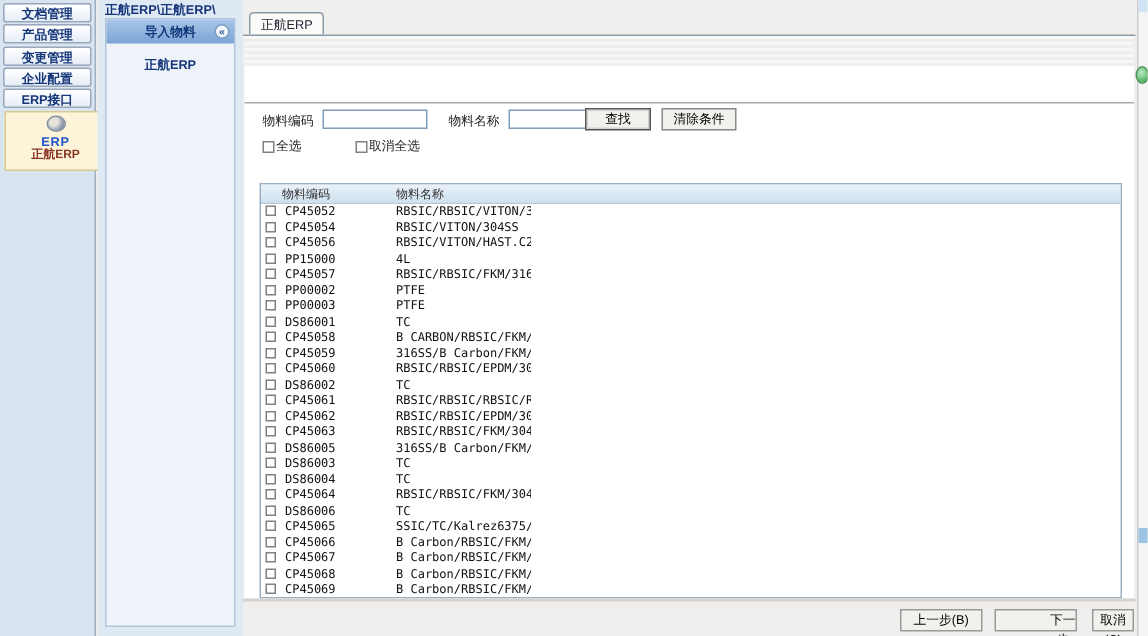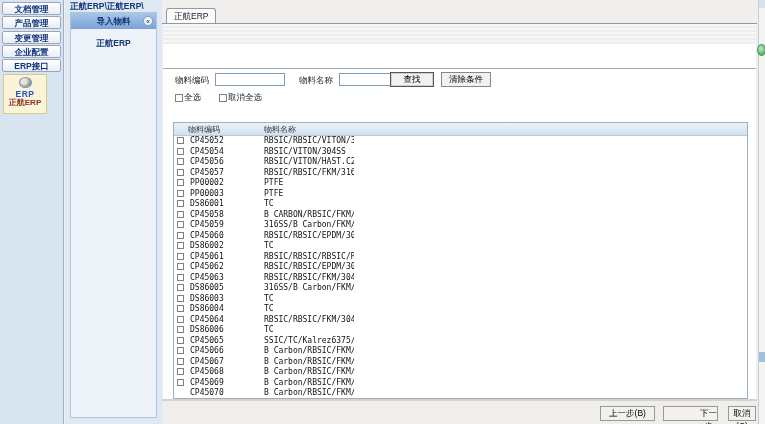--- a/index.html
+++ b/index.html
@@ -5,21 +5,21 @@
   * { margin:0; padding:0; box-sizing:border-box; }
   html,body { width:765px; height:424px; overflow:hidden; }
   body { font-family:"Liberation Sans","DejaVu Sans",sans-serif; font-size:9px; color:#222; background:#f0efed; }
   #screen { position:relative; width:765px; height:424px; background:#f0efed; }
 
   
   #sidebar { position:absolute; left:0; top:0; width:64px; height:424px; background:#d9e4f1; border-right:1px solid #9fb0c4; }
   .side-btn { position:absolute; left:2px; width:59px; height:13px; line-height:12px; text-align:center;
     background:linear-gradient(#ffffff,#e6edf6); border:1px solid #9aa7bb; border-radius:2px;
     color:#16367a; font-weight:bold; font-size:8.5px; cursor:pointer; }
-  #erp-panel { position:absolute; left:3px; top:74px; width:44px; height:40px; background:#fcf4d9; border:1px solid #d9c98f; text-align:center; }
+  #erp-panel { position:absolute; left:3px; top:74px; width:68px; height:40px; background:#fcf4d9; border:1px solid #d9c98f; text-align:center; }
   .globe { display:inline-block; margin-top:2px; width:13px; height:11px; border-radius:50%;
     background:radial-gradient(circle at 35% 35%, #e8e4da 0 30%, #9aa5b5 60%, #6c7a90 100%); border:1px solid #8a93a5; }
   .erp-word { color:#2255cc; font-weight:bold; font-size:8.5px; line-height:8px; letter-spacing:0.5px; }
   .erp-label { color:#8a3324; font-weight:bold; font-size:8px; line-height:10px; }
 
   
   #navpanel { position:absolute; left:65px; top:0; width:116px; height:424px; background:#dfe9f4; border-right:1px solid #9fb0c4; }
   #breadcrumb { position:absolute; left:5px; top:1px; width:120px; color:#16367a; font-weight:bold; font-size:8.5px; white-space:nowrap; }
   #navcard { position:absolute; left:5px; top:12px; width:87px; height:406px; background:#eef3fa; border:1px solid #b0c4da; }
   #navhead { position:absolute; left:0; top:0; width:100%; height:16px; background:linear-gradient(#a8c6e7,#7ca3d6);
@@ -122,21 +122,21 @@
       <input class="finput" style="left: 52px;" value="">
       <span class="flabel" style="left:136px">物料名称</span>
       <input class="finput" style="left: 176px;" value="">
       <button id="btn-find" class="fbtn">查找</button>
       <button id="btn-clear" class="fbtn">清除条件</button>
 
       <div class="cbrow" style="left:12px">
         <span class="cb"></span>
         <span>全选</span>
       </div>
-      <div class="cbrow" style="left:56px">
+      <div class="cbrow" style="left:74px">
         <span class="cb"></span>
         <span>取消全选</span>
       </div>
 
       <div id="tablewrap">
         <div id="thead">
           <span class="th" id="th-code">物料编码</span>
           <span class="th" id="th-name">物料名称</span>
         </div>
         <div id="tbody">
@@ -150,20 +150,25 @@
               <span class="c1">CP45054</span>
               <span class="c2">RBSIC/VITON/304SS</span>
             </div>
             <div class="trow">
               <span class="cb"></span>
               <span class="c1">CP45056</span>
               <span class="c2">RBSIC/VITON/HAST.C276X3</span>
             </div>
             <div class="trow">
               <span class="cb"></span>
+              <span class="c1">PP15000</span>
+              <span class="c2">4L</span>
+            </div>
+            <div class="trow">
+              <span class="cb"></span>
               <span class="c1">CP45057</span>
               <span class="c2">RBSIC/RBSIC/FKM/316SS</span>
             </div>
             <div class="trow">
               <span class="cb"></span>
               <span class="c1">PP00002</span>
               <span class="c2">PTFE</span>
             </div>
             <div class="trow">
               <span class="cb"></span>

